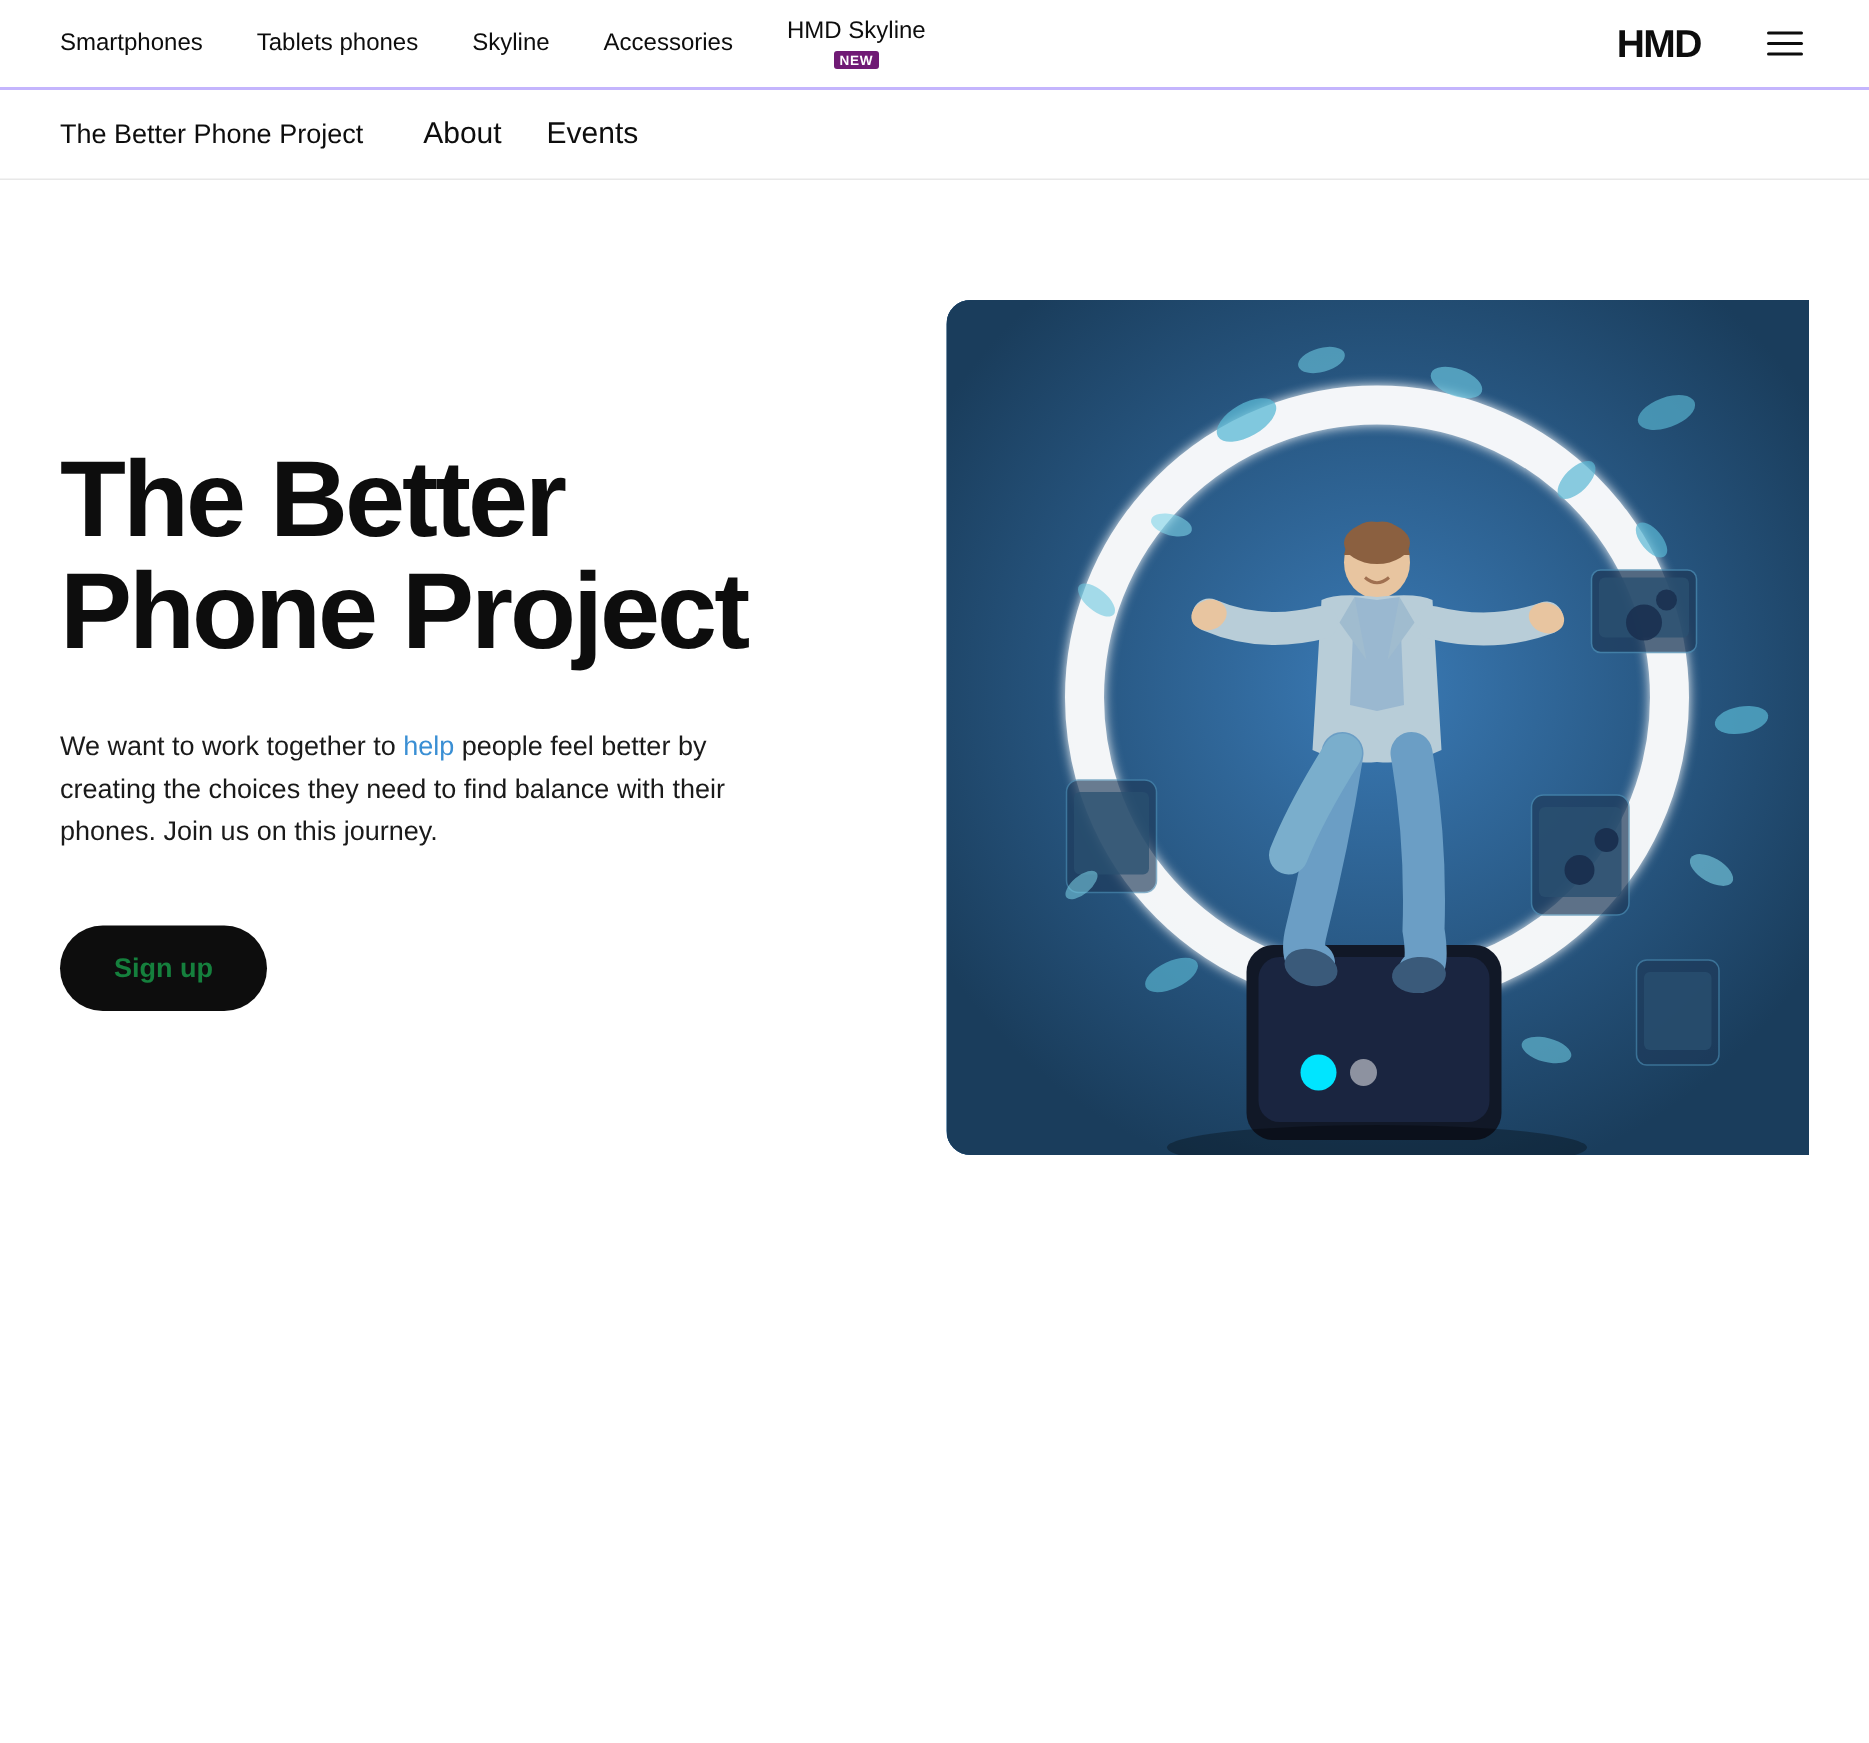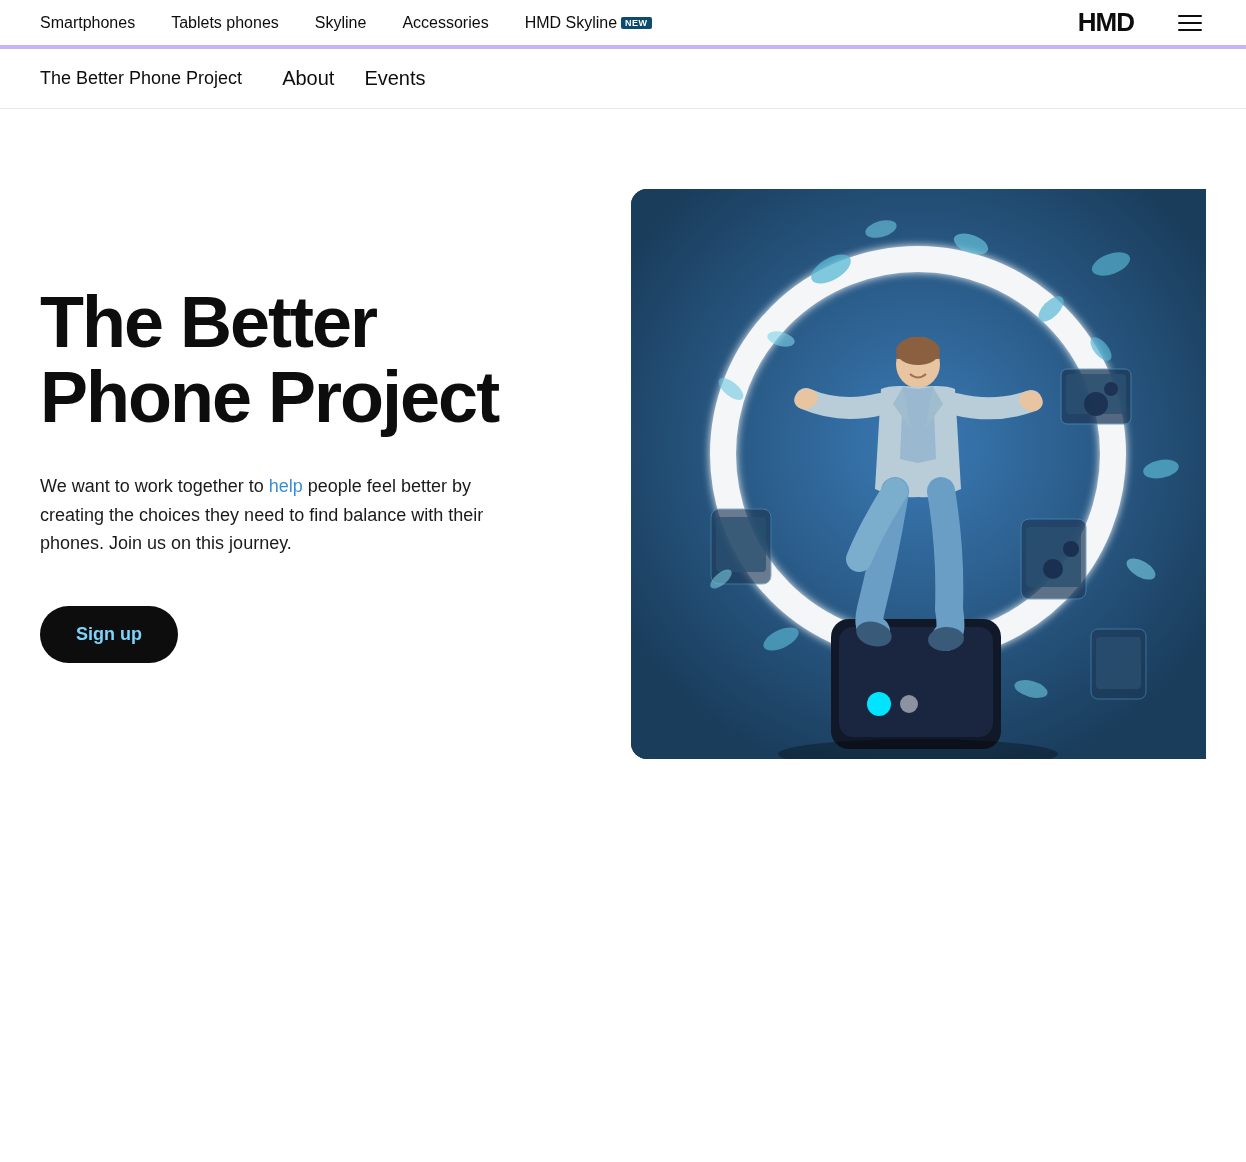--- a/index.html
+++ b/index.html
@@ -15,22 +15,22 @@
       width: 1246px;
       min-height: 1162px;
       overflow-x: hidden;
     }
 
     
     .top-nav {
       display: flex;
       align-items: center;
       padding: 0 40px;
-      height: 49px;
-      border-bottom: 4px solid #c4b5fd;
+      height: 60px;
+      border-bottom: 2px solid #c4b5fd;
       gap: 0;
       text-align: center;
     }
 
     .nav-links {
       display: flex;
       align-items: center;
       gap: 36px;
       flex: 1;
     }
@@ -41,26 +41,27 @@
       color: #0d0d0d;
       text-decoration: none;
       cursor: pointer;
       white-space: nowrap;
     }
 
     .hmd-skyline-link {
       display: flex;
       align-items: center;
       gap: 4px;
+      flex-direction: column;
     }
 
     .new-badge {
       font-size: 9px;
       font-weight: 700;
-      background: #0c4a6e;
+      background: #701a75;
       color: #fff;
       padding: 1px 4px;
       border-radius: 2px;
       vertical-align: super;
       letter-spacing: 0.5px;
     }
 
     .logo-area {
       display: flex;
       align-items: center;
@@ -139,21 +140,21 @@
       max-width: 480px;
       margin-top: 34px;
     }
 
     .hero-description .highlight {
       color: #3a8fd4;
     }
 
     .signup-btn {
       background: #0d0d0d;
-      color: #7dd3fc;
+      color: #15803d;
       border: none;
       border-radius: 50px;
       padding: 18px 36px;
       font-size: 18px;
       font-weight: 600;
       cursor: pointer;
       display: inline-block;
     }
 
     

